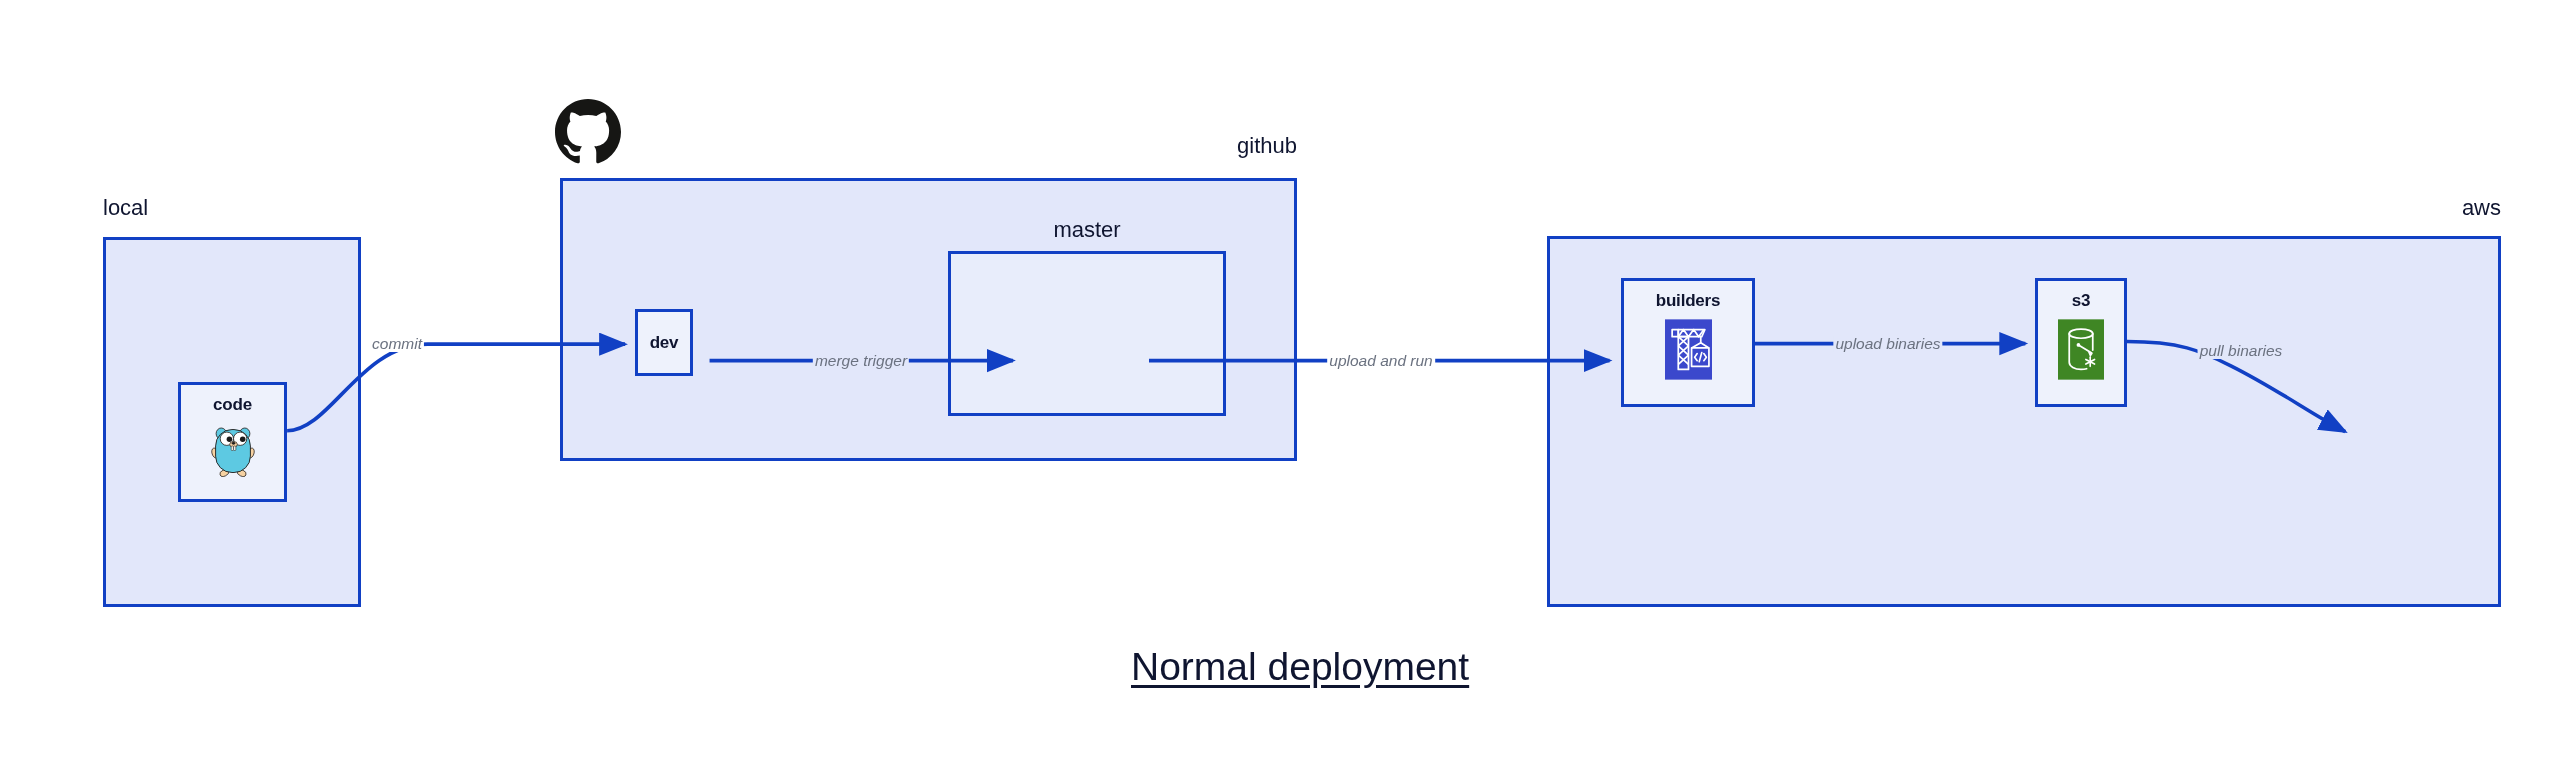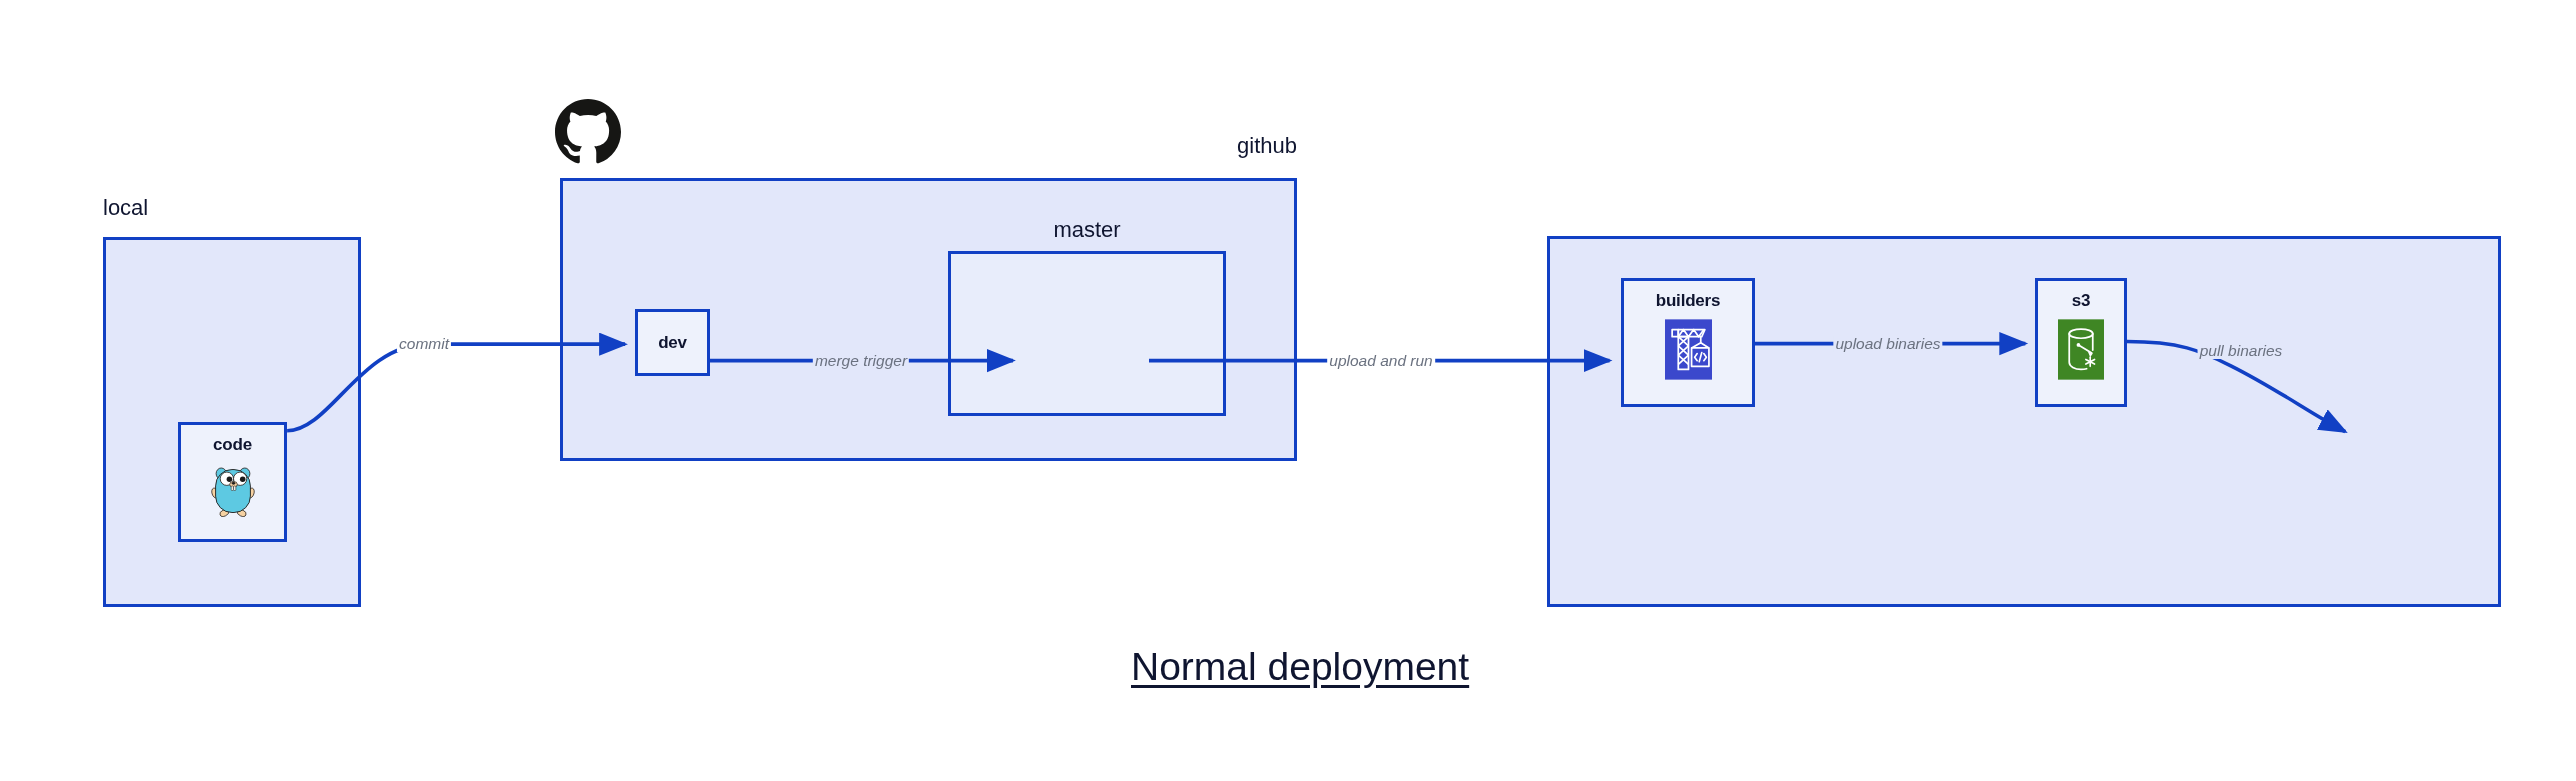--- a/index.html
+++ b/index.html
@@ -83,21 +83,21 @@
   .icon-sq{display:block;}
 </style>
 </head>
 <body>
 
 <div class="stage">
 
   <div class="group-label" style="left:103px;top:193px;width:258px;">local</div>
   <div class="group" style="left:103px;top:237px;width:258px;height:370px;"></div>
 
-  <div class="node" style="left:178px;top:382px;width:109px;height:120px;margin-top:40px;">
+  <div class="node" style="left:178px;top:382px;width:109px;height:120px;">
     <div class="node-title">code</div>
     <div class="node-icon">
       <svg width="44" height="54" viewBox="0 0 86 104">
 
         <ellipse cx="20" cy="20" rx="10" ry="11" fill="#5dc9e2" stroke="#241f1c" stroke-width="1.6"></ellipse>
         <ellipse cx="66" cy="20" rx="10" ry="11" fill="#5dc9e2" stroke="#241f1c" stroke-width="1.6"></ellipse>
 
         <ellipse cx="8" cy="58" rx="6" ry="10" fill="#f6d2a2" stroke="#241f1c" stroke-width="1.4" transform="rotate(-18 8 58)"></ellipse>
         <ellipse cx="78" cy="58" rx="6" ry="10" fill="#f6d2a2" stroke="#241f1c" stroke-width="1.4" transform="rotate(18 78 58)"></ellipse>
 
@@ -129,28 +129,29 @@
                0-.19-.01-.82-.01-1.49-2.01.37-2.53-.49-2.69-.94-.09-.23-.48-.94-.82-1.13
                -.28-.15-.68-.52-.01-.53.63-.01 1.08.58 1.23.82.72 1.21 1.87.87 2.33.66
                .07-.52.28-.87.51-1.07-1.78-.2-3.64-.89-3.64-3.95 0-.87.31-1.59.82-2.15
                -.08-.2-.36-1.02.08-2.12 0 0 .67-.21 2.2.82a7.42 7.42 0 0 1 2-.27c.68 0
                1.36.09 2 .27 1.53-1.04 2.2-.82 2.2-.82.44 1.1.16 1.92.08 2.12.51.56.82
                1.27.82 2.15 0 3.07-1.87 3.75-3.65 3.95.29.25.54.73.54 1.48 0 1.07-.01
                1.93-.01 2.2 0 .21.15.46.55.38A8.01 8.01 0 0 0 16 8c0-4.42-3.58-8-8-8z"></path>
     </svg>
   </div>
 
-  <div class="node" style="left:635px;top:309px;width:75px;height:67px;justify-content:center;">
+  <div class="node" style="left:635px;top:309px;width:58px;height:67px;justify-content:center;">
     <div class="node-title" style="margin-top:0;">dev</div>
   </div>
 
   <div class="group-label" style="left:948px;top:215px;width:278px;text-align:center;">master</div>
   <div class="subgroup" style="left:948px;top:251px;width:278px;height:165px;"></div>
 
 
+  <div class="group-label" style="left:1547px;top:193px;width:954px;text-align:right;">aws</div>
   <div class="group" style="left:1547px;top:236px;width:954px;height:371px;"></div>
 
   <div class="node" style="left:1621px;top:278px;width:134px;height:129px;">
     <div class="node-title">builders</div>
     <div class="node-icon">
       <svg class="icon-sq" width="47" height="61" viewBox="0 0 92 118">
         <rect x="0" y="0" width="92" height="118" fill="#3b48cc"></rect>
         <g fill="none" stroke="#ffffff" stroke-width="3.4" stroke-linejoin="round">
 
           <rect x="14" y="20" width="12" height="14"></rect>
@@ -215,21 +216,21 @@
       <path d="M1377 700 L1966 700" marker-end="url(#arrow)"></path>
 
       <path d="M2230 700 L3124 700" marker-end="url(#arrow)"></path>
 
       <path d="M3406 667 L3931 667" marker-end="url(#arrow)"></path>
 
       <path d="M4128 663 C4230 663 4270 680 4330 710 C4420 755 4480 800 4552 838" marker-end="url(#arrow)"></path>
     </g>
   </svg>
 
-  <div class="edge-label" style="left:424px;top:336px;transform:translateX(-50%);">commit</div>
+  <div class="edge-label" style="left:397px;top:336px;transform:translateX(-50%);">commit</div>
 
   <div class="edge-label on-group" style="left:861px;top:353px;transform:translateX(-50%);">merge trigger</div>
 
   <div class="edge-label" style="left:1381px;top:353px;transform:translateX(-50%);">upload and run</div>
 
   <div class="edge-label on-group" style="left:1888px;top:336px;transform:translateX(-50%);">upload binaries</div>
 
   <div class="edge-label on-group" style="left:2241px;top:343px;transform:translateX(-50%);">pull binaries</div>
 
   <div class="diagram-title" style="left:1131px;top:647px;">Normal deployment</div>

